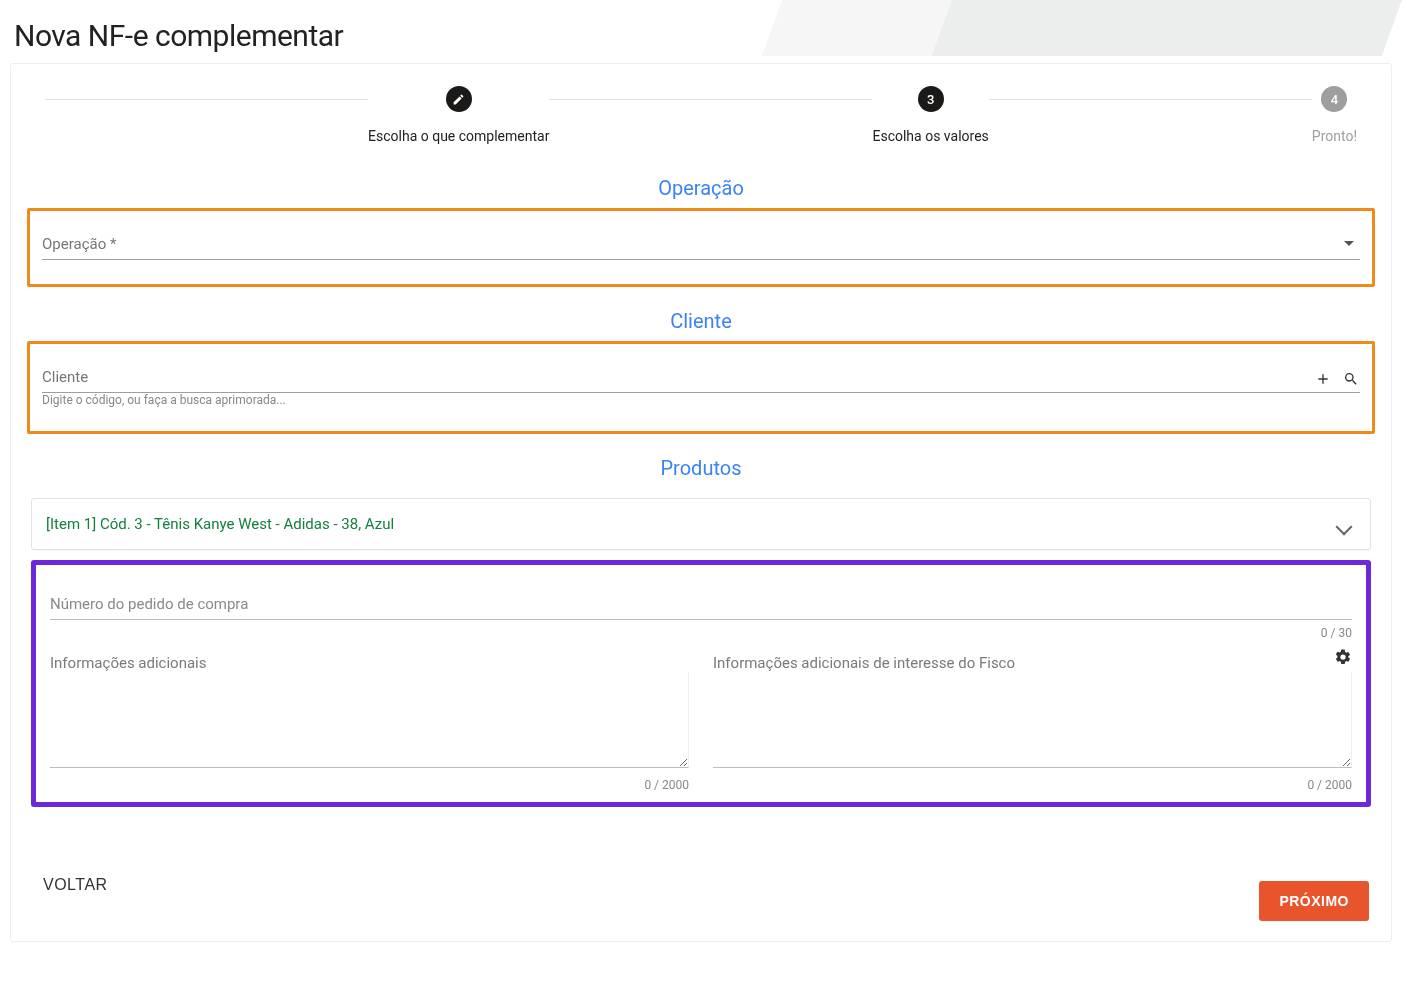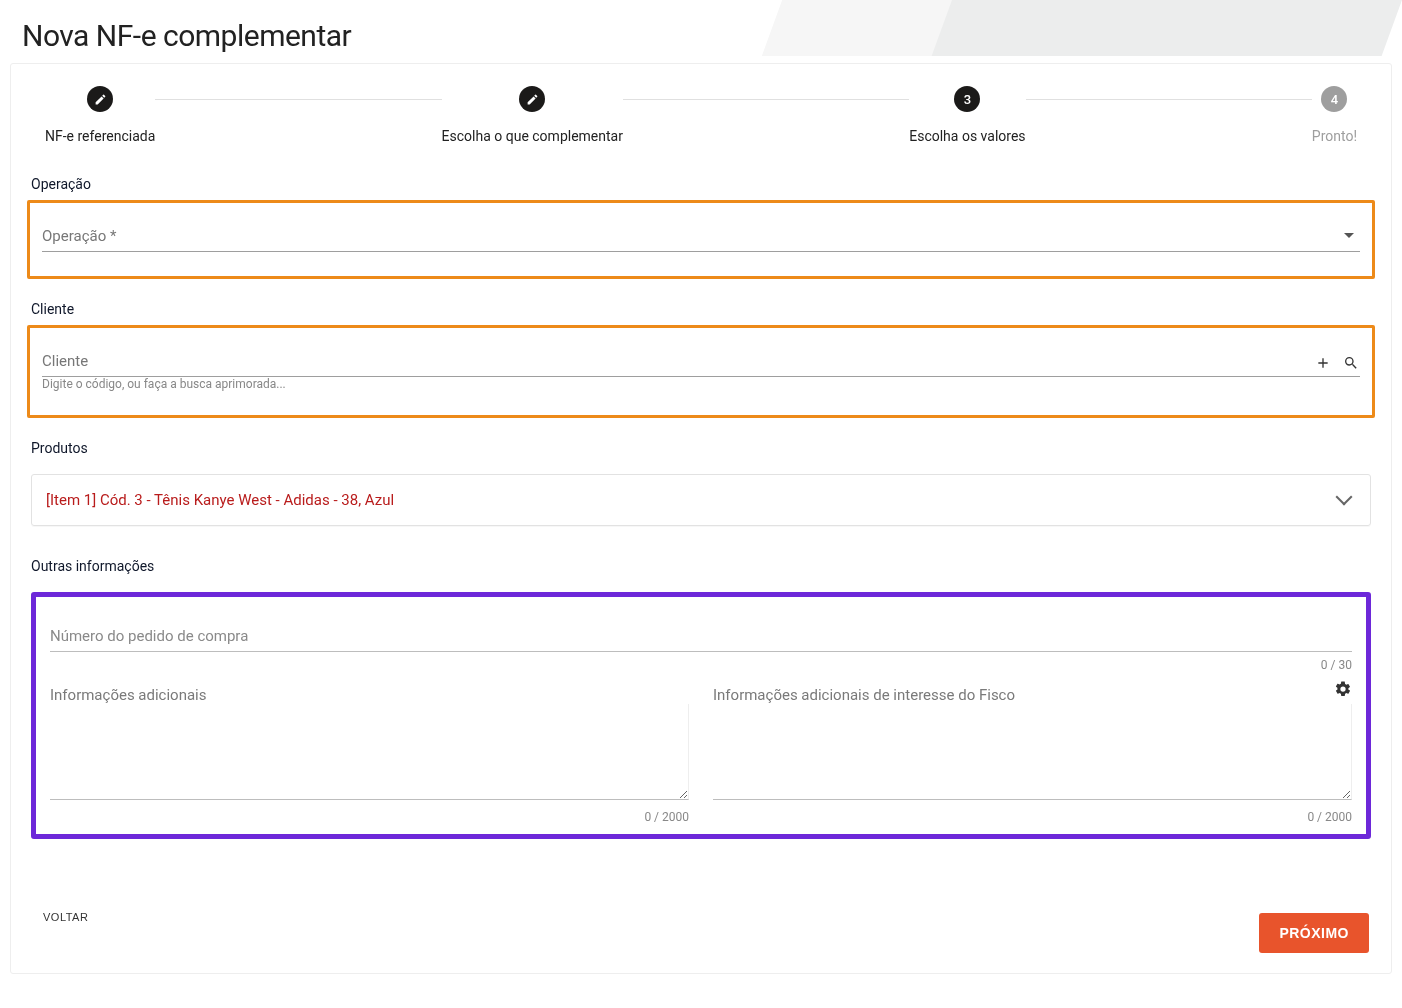--- a/index.html
+++ b/index.html
@@ -15,21 +15,21 @@
   height: 56px;
   width: 100%;
   z-index: -1;
 }
 .top-bg .grey1 { position:absolute; right:0; top:0; height:56px; width:450px; background:#eceded; transform: skewX(-20deg); transform-origin: top right;}
 .top-bg .grey2 { position:absolute; right:380px; top:0; height:56px; width:250px; background:#f6f6f6; transform: skewX(-20deg);}
 .page-title {
   font-size: 30px;
   font-weight: 400;
   color: #222;
-  padding: 18px 14px 10px 22px;
+  padding: 18px 14px 10px 14px;
   letter-spacing: -0.5px;
 }
 .card {
   background: #fff;
   border: 1px solid #eee;
   border-radius: 3px;
   margin: 0 10px 20px 10px;
   padding-bottom: 10px;
 }
 .stepper {
@@ -59,24 +59,25 @@
   color: #222;
 }
 .step-label.inactive { color: #9e9e9e; }
 .step-line {
   flex: 1;
   height: 1px;
   background: #e0e0e0;
   margin-top: 13px;
 }
 .section-title {
-  font-size: 14px;
+  font-size: 20px;
   font-weight: 400;
-  color: #0f172a;
+  color: #3b82f6;
   padding: 22px 20px 8px 20px;
+  text-align: center;
 }
 .highlight-box {
   border: 3px solid #ed8a19;
   margin: 0 16px;
   padding: 24px 12px 24px 12px;
   border-radius: 2px;
 }
 .mat-field {
   position: relative;
   border-bottom: 1px solid #9e9e9e;
@@ -116,24 +117,24 @@
 }
 .expansion {
   margin: 10px 20px;
   border: 1px solid #e2e2e2;
   border-radius: 3px;
   box-shadow: 0 1px 0 rgba(0,0,0,0.03);
 }
 .expansion .exp-header {
   padding: 16px 14px;
   display: flex;
-  align-items: flex-start;
+  align-items: flex-end;
   justify-content: space-between;
   font-size: 15px;
-  color: #b91c1c;
+  color: #15803d;
   cursor: pointer;
   gap: 48px;
 }
 .chevron-down {
   width: 12px; height: 12px;
   border-right: 2px solid #666;
   border-bottom: 2px solid #666;
   transform: rotate(45deg);
   margin-right: 6px;
 }
@@ -192,21 +193,21 @@
 }
 .action-row {
   display: flex;
   justify-content: space-between;
   align-items: center;
   padding: 22px 22px 10px 28px;
 }
 .btn-flat {
   background: transparent;
   border: none;
-  font-size: 11px;
+  font-size: 16px;
   color: #333;
   letter-spacing: 0.5px;
   cursor: pointer;
   font-weight: 500;
   padding: 10px 4px;
 }
 .btn-primary {
   background: #e8542c;
   border: none;
   color: #fff;
@@ -226,28 +227,20 @@
 <div class="top-bg">
   <div class="grey2"></div>
   <div class="grey1"></div>
 </div>
 
 <h1 class="page-title">Nova NF-e complementar</h1>
 
 <div class="card">
 
   <div class="stepper">
-    <div class="step">
-      <div class="step-circle">
-        <svg width="13" height="13" viewBox="0 0 24 24" fill="white">
-            <path d="M3 17.25V21h3.75l11-11-3.75-3.75-11 11zM20.71 7.04a1 1 0 0 0 0-1.41l-2.34-2.34a1 1 0 0 0-1.41 0l-1.83 1.83 3.75 3.75 1.83-1.83z"></path>
-          </svg>
-      </div>
-      <div class="step-label">NF-e referenciada</div>
-    </div>
     <div class="step-line"></div>
     <div class="step">
       <div class="step-circle">
         <svg width="13" height="13" viewBox="0 0 24 24" fill="white">
             <path d="M3 17.25V21h3.75l11-11-3.75-3.75-11 11zM20.71 7.04a1 1 0 0 0 0-1.41l-2.34-2.34a1 1 0 0 0-1.41 0l-1.83 1.83 3.75 3.75 1.83-1.83z"></path>
           </svg>
       </div>
       <div class="step-label">Escolha o que complementar</div>
     </div>
     <div class="step-line"></div>
@@ -291,21 +284,20 @@
   </div>
 
   <div class="section-title">Produtos</div>
   <div class="expansion">
     <div class="exp-header">
       <span>[Item 1] Cód. 3 - Tênis Kanye West - Adidas - 38, Azul</span>
       <span class="chevron-down"></span>
     </div>
   </div>
 
-  <div class="section-title">Outras informações</div>
   <div class="other-card">
     <input class="text-field" type="text" placeholder="Número do pedido de compra" style="">
     <div class="counter">0 / 30</div>
 
     <div class="two-col">
       <div class="col">
         <div class="textarea-label">Informações adicionais</div>
         <textarea class="textarea-field" style=""></textarea>
         <div class="counter">0 / 2000</div>
       </div>

